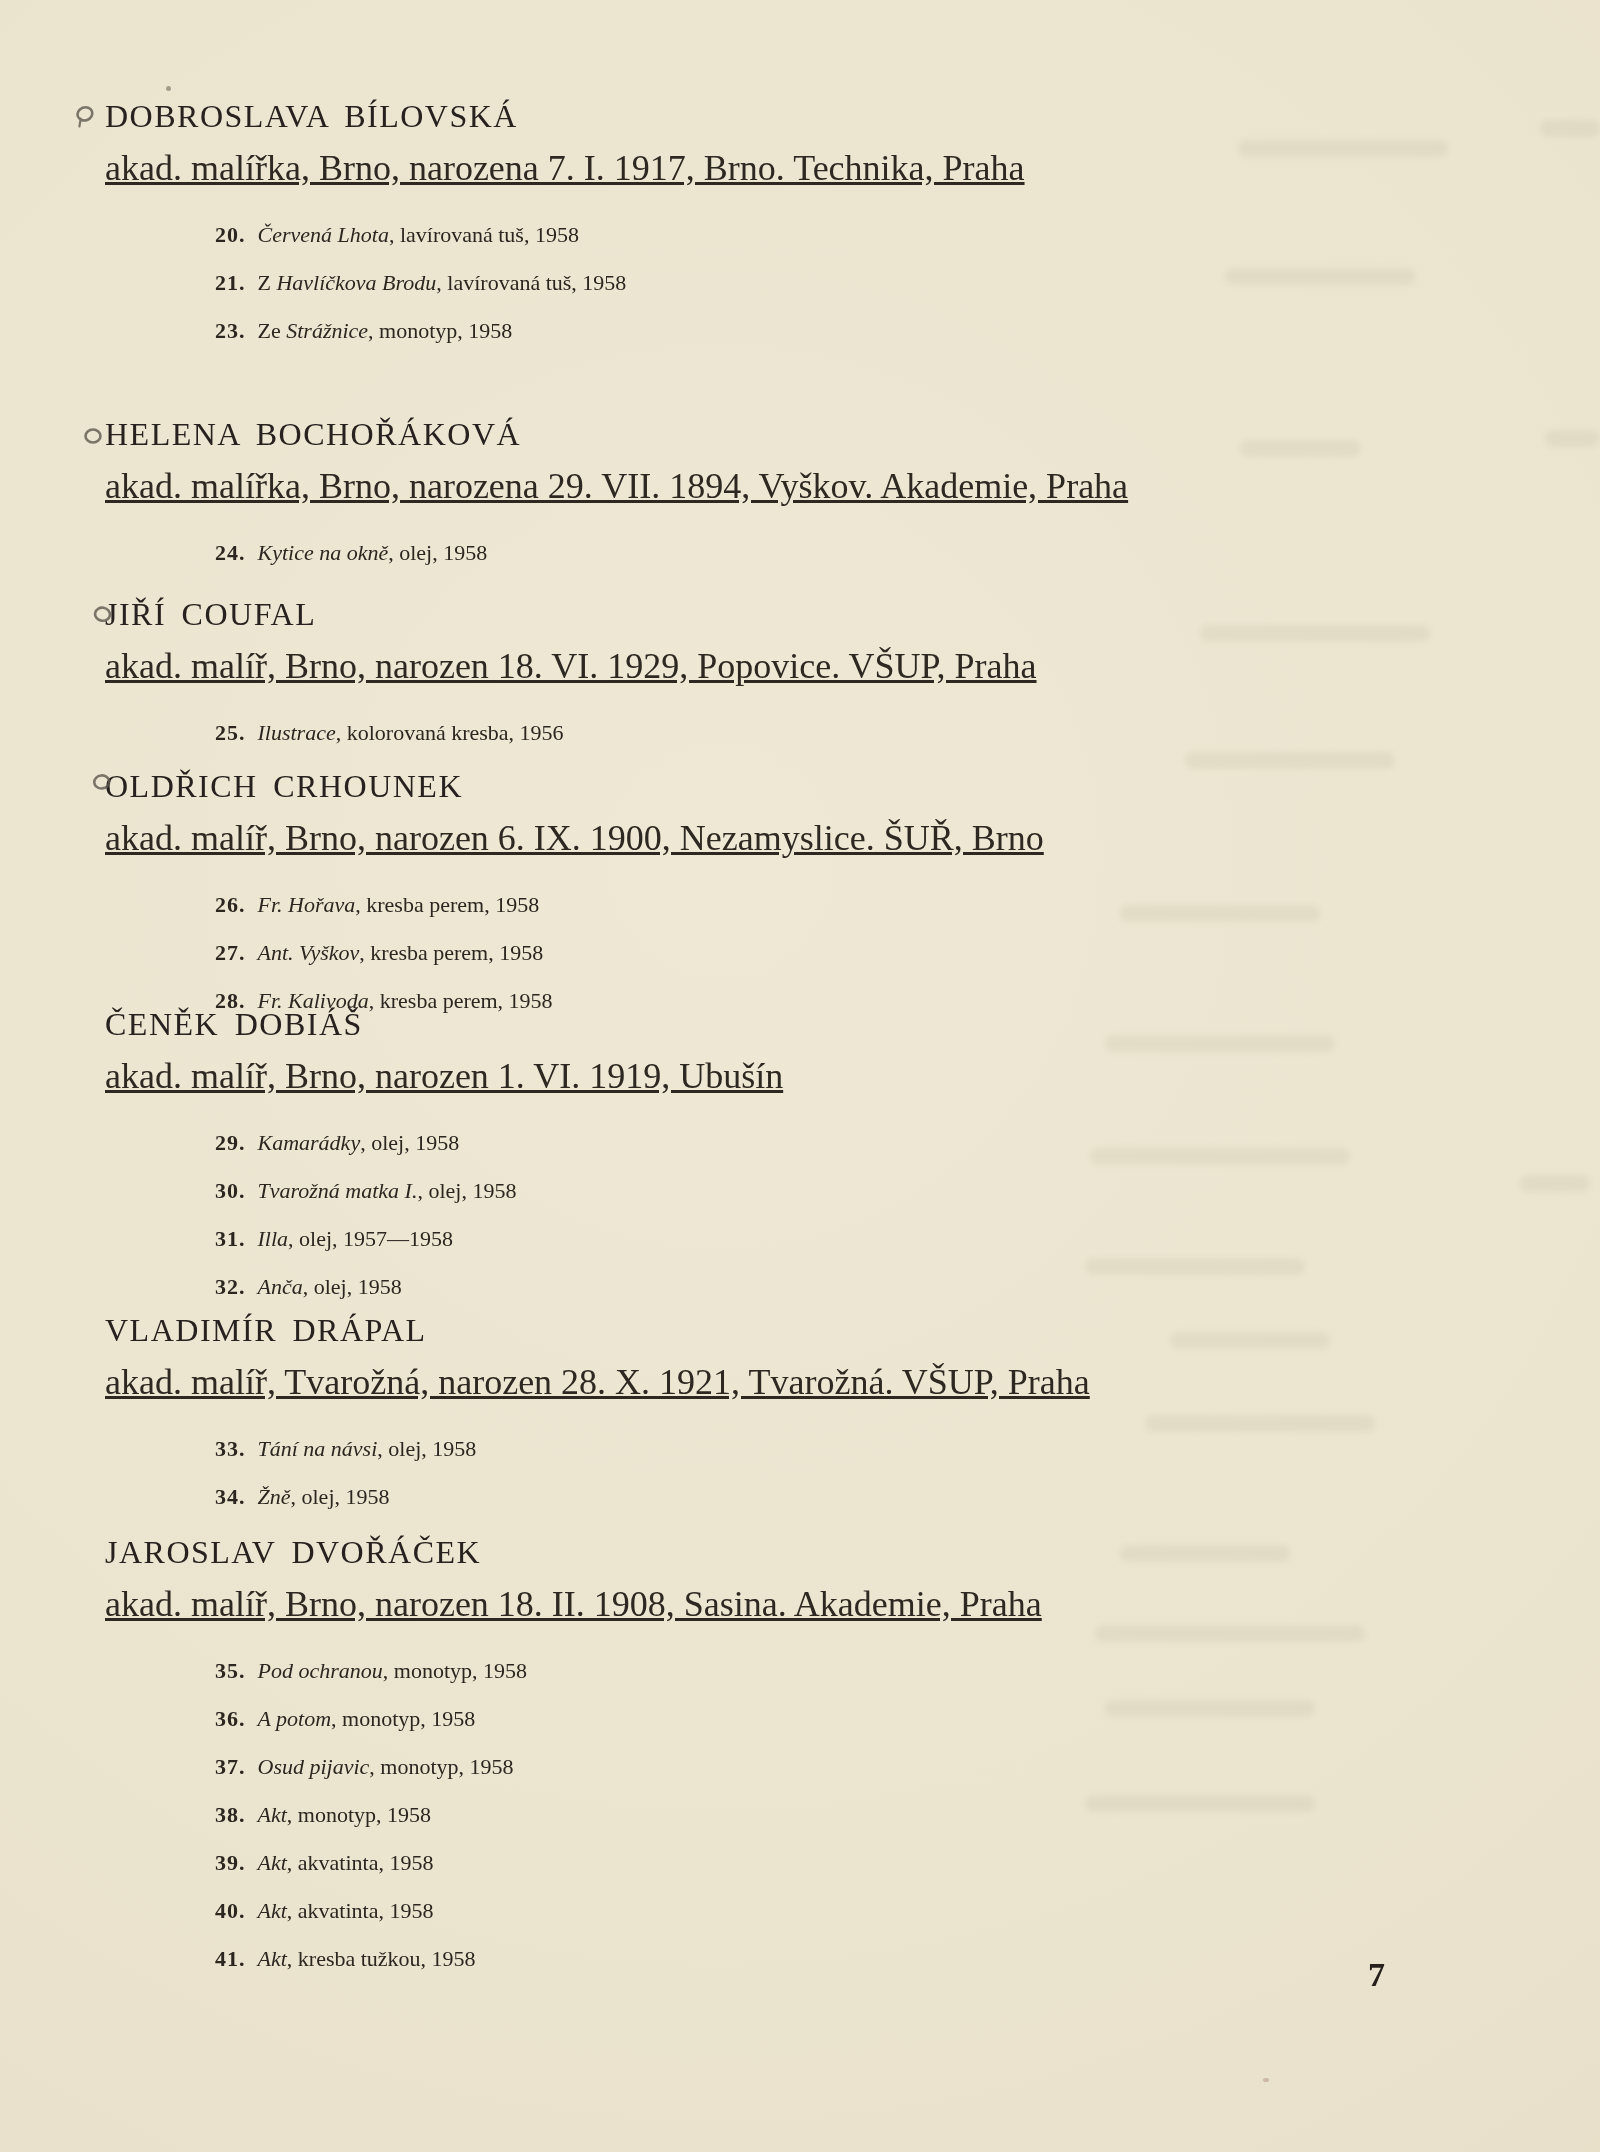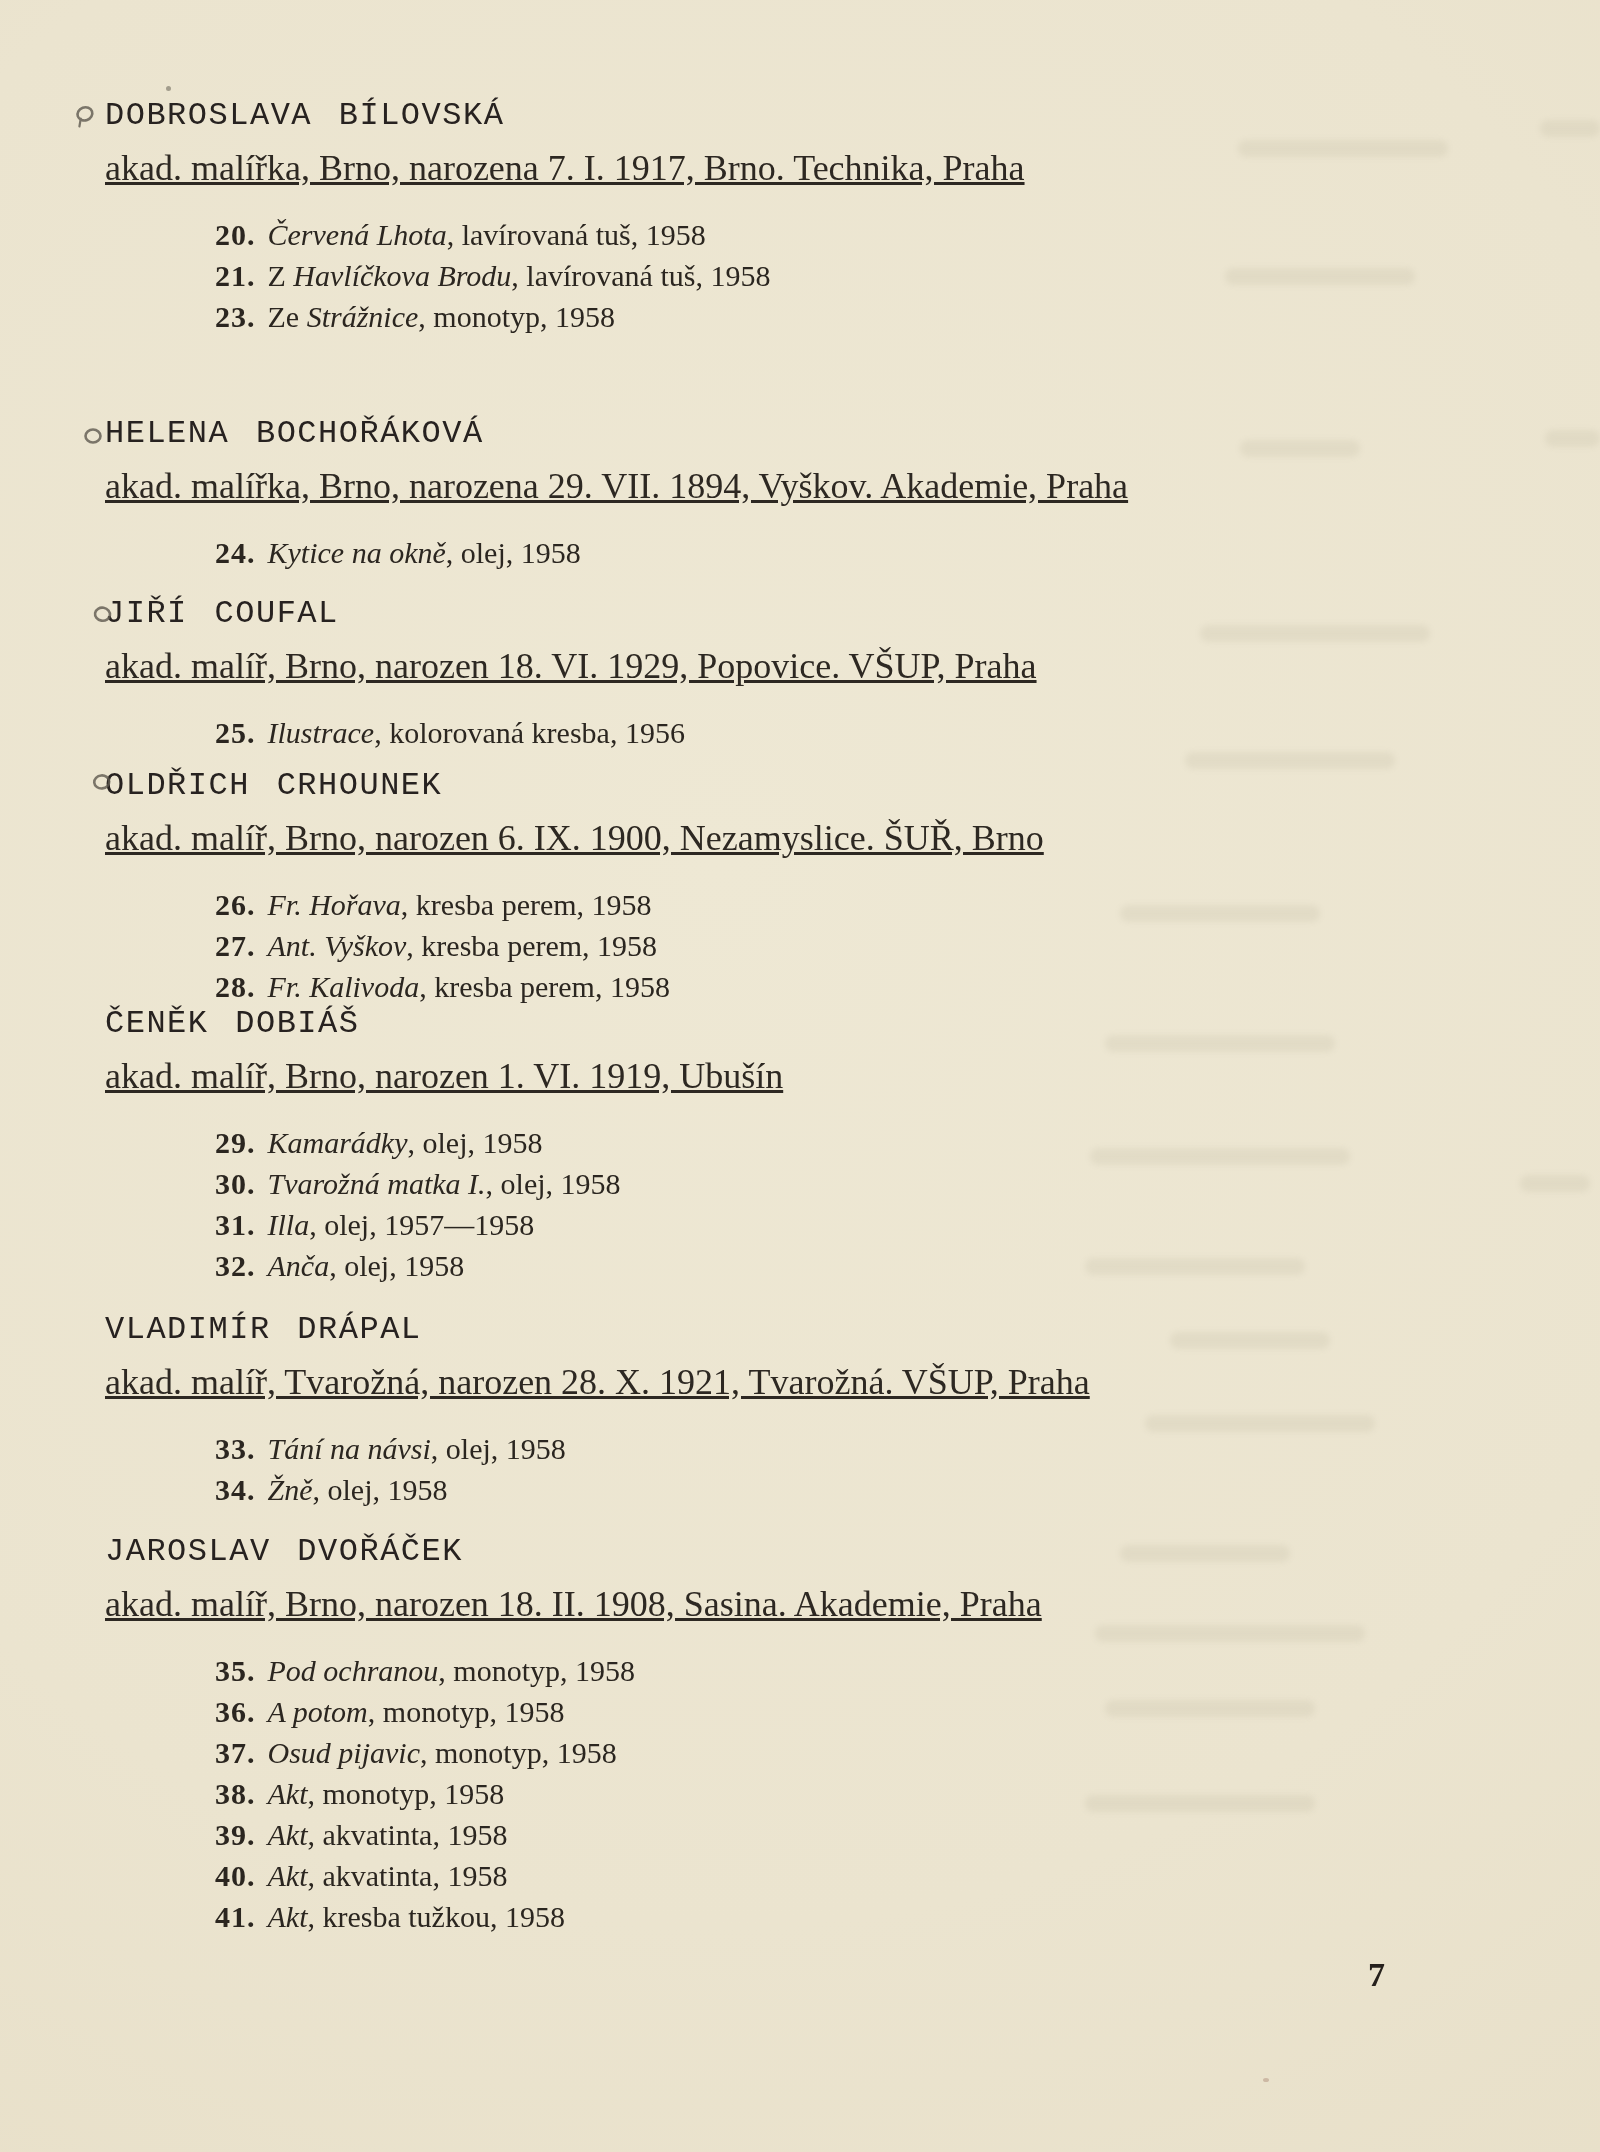--- a/index.html
+++ b/index.html
@@ -9,29 +9,29 @@
     margin:0 auto;
     background:
       radial-gradient(120% 90% at 45% 40%, #eee8d4 0%, #ebe4cf 55%, #e6ddc5 100%);
     font-family:"Liberation Serif","DejaVu Serif",serif;
     color:#2b2620;
     overflow:hidden;
   }
   .entry{position:absolute;left:105px;width:1300px;}
   .entry .name{
     margin:0;font-size:32px;font-weight:normal;line-height:40px;
-    letter-spacing:1.5px;word-spacing:6px;color:#272220;font-family:Liberation Mono, monospace;
+    letter-spacing:1.5px;word-spacing:6px;color:#272220;
   }
   .entry .bio{
     margin:12px 0 0 0;font-size:36px;line-height:40px;color:#2d2822;text-decoration:underline;
   }
   .works{
     list-style:none;margin:26px 0 0 0;padding:0 0 0 110px;
   }
-  .work{font-size:30px;line-height:41px;white-space:nowrap;}
+  .work{font-size:22px;line-height:41px;white-space:nowrap;margin-top:7px;}
   .work .num{font-weight:bold;margin-right:12px;letter-spacing:1px;}
   .work .title,.work .prefix-i{font-style:italic;}
   .mark{position:absolute;opacity:.8;}
   .mark svg{display:block;}
   .page-number{
     position:absolute;left:1368px;top:1956px;
     font-size:34px;font-weight:bold;color:#26211d;
   }
   .smudge{
     position:absolute;height:17px;border-radius:8px;

